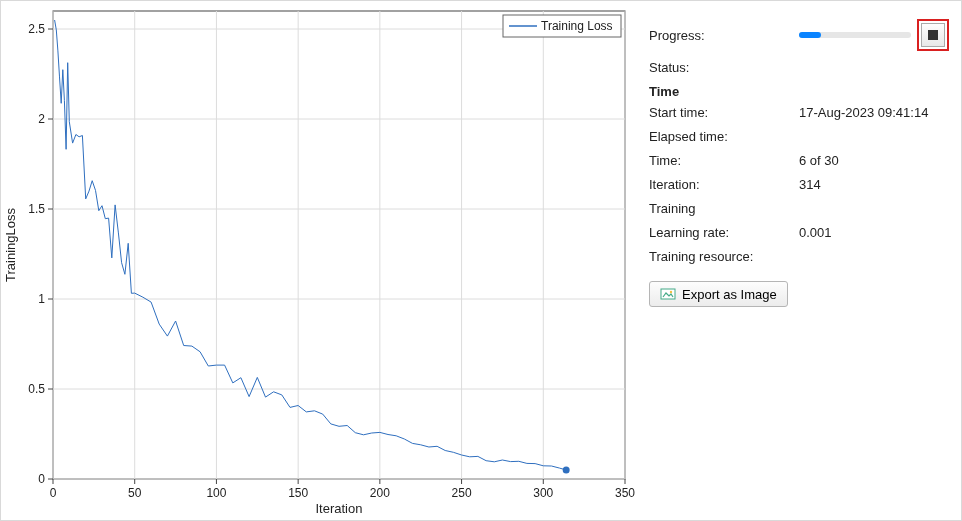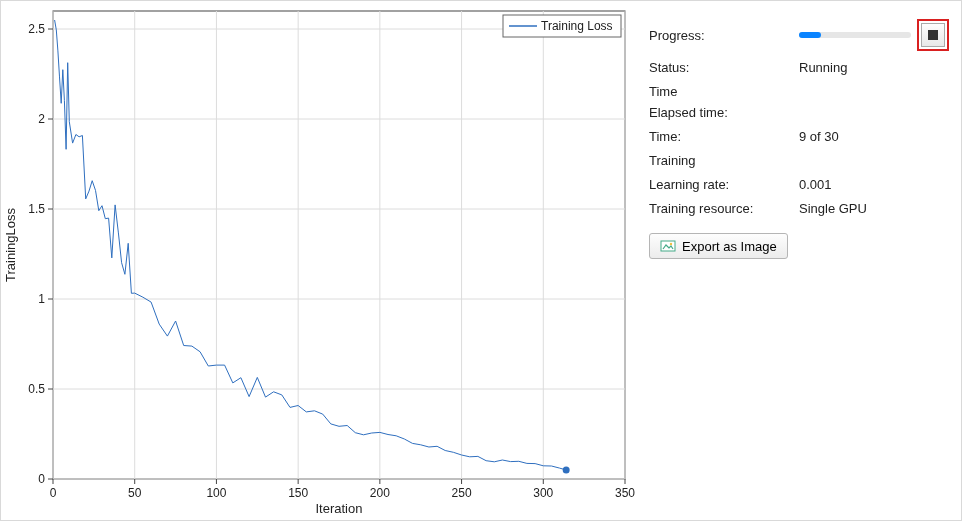--- a/index.html
+++ b/index.html
@@ -2,21 +2,21 @@
 <html><head>
 <meta charset="utf-8">
 <style>
   html,body{margin:0;padding:0;font-family:"Segoe UI",Arial,sans-serif;font-size:13px;color:#222;background:#fff;}
   .root{position:relative;width:962px;height:521px;border:1px solid #d9d9d9;box-sizing:border-box;display:flex;}
   .chart-pane{flex:1;position:relative;}
   .info-pane{width:320px;padding:18px 12px 0 8px;box-sizing:border-box;font-size:13px;}
   .row{display:flex;align-items:center;margin-bottom:9px;justify-content:space-between;}
   .row .lbl{width:150px;}
   .row .val{flex:1;}
-  .sect-title{font-weight:400;margin-top:6px;margin-bottom:6px;}
+  .sect-title{font-weight:700;margin-top:6px;margin-bottom:6px;}
   .progress-track{position:relative;flex:1;height:6px;background:#e6e6e6;border-radius:3px;margin-right:6px;}
   .progress-fill{position:absolute;left:0;top:0;height:100%;background:#0a84ff;border-radius:3px;}
   .stop-btn{width:22px;height:22px;border:1px solid #aaa;background:linear-gradient(#fefefe,#e8e8e8);display:flex;align-items:center;justify-content:center;cursor:pointer;}
   .stop-btn-highlight{border:2px solid #d92020;padding:2px;display:inline-flex;}
   .stop-square{width:10px;height:10px;background:#333;}
   .export-btn{margin-top:8px;display:inline-flex;align-items:center;gap:6px;padding:4px 10px;border:1px solid #b5b5b5;border-radius:3px;background:linear-gradient(#fdfdfd,#ececec);cursor:pointer;font-size:13px;}
   .export-icon{width:16px;height:16px;}
   svg.plot{display:block;}
   .axis text{font-size:12px;fill:#222;}
   .axis-label{font-size:13px;fill:#222;}
@@ -104,42 +104,48 @@
         <span class="progress-fill" id="progress-fill" style="width: 20%;"></span>
       </span>
       <span class="stop-btn-highlight">
         <span class="stop-btn" title="Stop">
           <span class="stop-square"></span>
         </span>
       </span>
     </div>
     <div class="row">
       <span class="lbl">Status:</span>
-      <span class="val">Running</span>
     </div>
 
     <div class="sect-title">Time</div>
+    <div class="row">
+      <span class="lbl">Start time:</span>
+      <span class="val">17-Aug-2023 09:41:14</span>
+    </div>
     <div class="row">
       <span class="lbl">Elapsed time:</span>
     </div>
 
     <div class="row">
       <span class="lbl">Time:</span>
-      <span class="val">9 of 30</span>
+      <span class="val">6 of 30</span>
+    </div>
+    <div class="row">
+      <span class="lbl">Iteration:</span>
+      <span class="val">314</span>
     </div>
     <div class="row">
       <span class="val">Training</span>
     </div>
     <div class="row">
       <span class="lbl">Learning rate:</span>
       <span class="val">0.001</span>
     </div>
     <div class="row">
       <span class="lbl">Training resource:</span>
-      <span class="val">Single GPU</span>
     </div>
 
     <button class="export-btn">
       <svg class="export-icon" viewBox="0 0 16 16">
         <rect x="1" y="3" width="14" height="10" fill="#fff" stroke="#4a8" stroke-width="1"></rect>
         <polyline points="3,11 6,7 9,10 11,8 13,11" fill="none" stroke="#4a8" stroke-width="1.2"></polyline>
         <circle cx="11" cy="6" r="1.2" fill="#f0c040"></circle>
       </svg>
       <span>Export as Image</span>
     </button>

